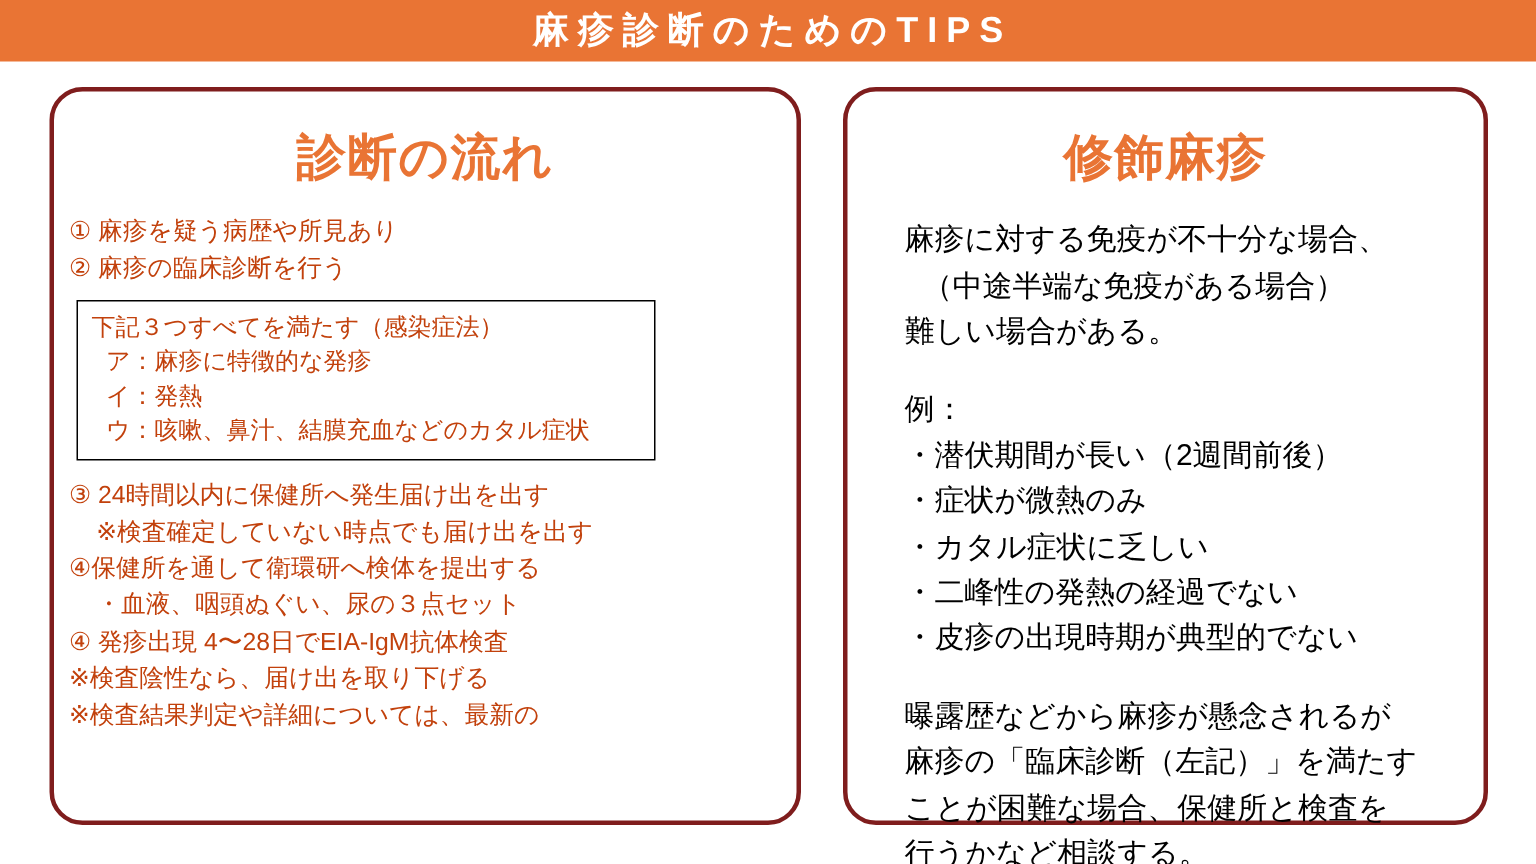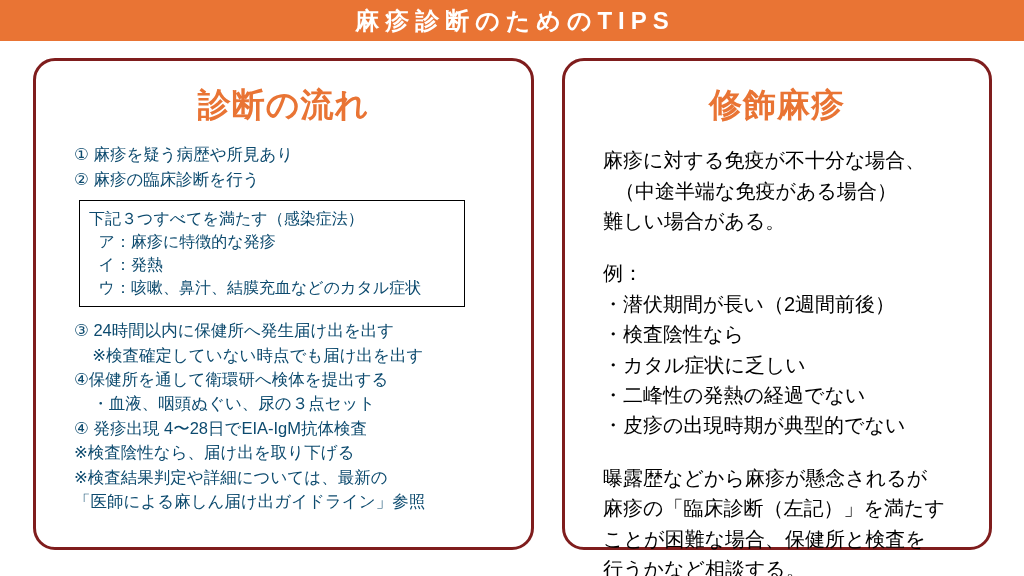--- a/index.html
+++ b/index.html
@@ -67,23 +67,23 @@
     font-size: 33px;
     font-weight: bold;
     text-align: center;
     line-height: 1.1;
     margin-top: 26px;
     letter-spacing: 1px;
   }
 
   
   .left-body {
-    padding: 0 0 0 38px;
+    padding: 0 0 0 10px;
     margin-top: 19px;
-    color: #0c4a6e;
+    color: #c2410c;
     font-size: 16.5px;
     line-height: 1.48;
   }
   .line {
     white-space: pre;
   }
   .indent-1 { padding-left: 1.1em; }
   .indent-2 { padding-left: 0.6em; }
 
   .criteria-box {
@@ -139,42 +139,41 @@
         <div class="line">③ 24時間以内に保健所へ発生届け出を出す</div>
         <div class="line indent-1">※検査確定していない時点でも届け出を出す</div>
         <div class="line">④保健所を通して衛環研へ検体を提出する</div>
         <div class="line indent-1">・血液、咽頭ぬぐい、尿の３点セット</div>
         <div class="line">④ 発疹出現 4〜28日でEIA-IgM抗体検査</div>
       </div>
 
       <div class="note-block">
         <div class="line">※検査陰性なら、届け出を取り下げる</div>
         <div class="line">※検査結果判定や詳細については、最新の</div>
-        <div class="line">「医師による麻しん届け出ガイドライン」参照</div>
       </div>
 
     </div>
   </div>
 
   <div class="card card-right">
     <div class="card-title">修飾麻疹</div>
 
     <div class="right-body">
 
       <div>
         <div class="para">麻疹に対する免疫が不十分な場合、</div>
         <div class="para indent-2">（中途半端な免疫がある場合）</div>
         <div class="para">難しい場合がある。</div>
       </div>
 
       <div class="para-gap">
         <div class="para">例：</div>
         <div class="bullet-list">
           <div class="para">・潜伏期間が長い（2週間前後）</div>
-          <div class="para">・検査陰性なら</div>
+          <div class="para">・症状が微熱のみ</div>
           <div class="para">・カタル症状に乏しい</div>
           <div class="para">・二峰性の発熱の経過でない</div>
           <div class="para">・皮疹の出現時期が典型的でない</div>
         </div>
       </div>
 
       <div class="para-gap">
         <div class="para">曝露歴などから麻疹が懸念されるが</div>
         <div class="para">麻疹の「臨床診断（左記）」を満たす</div>
         <div class="para">ことが困難な場合、保健所と検査を</div>

